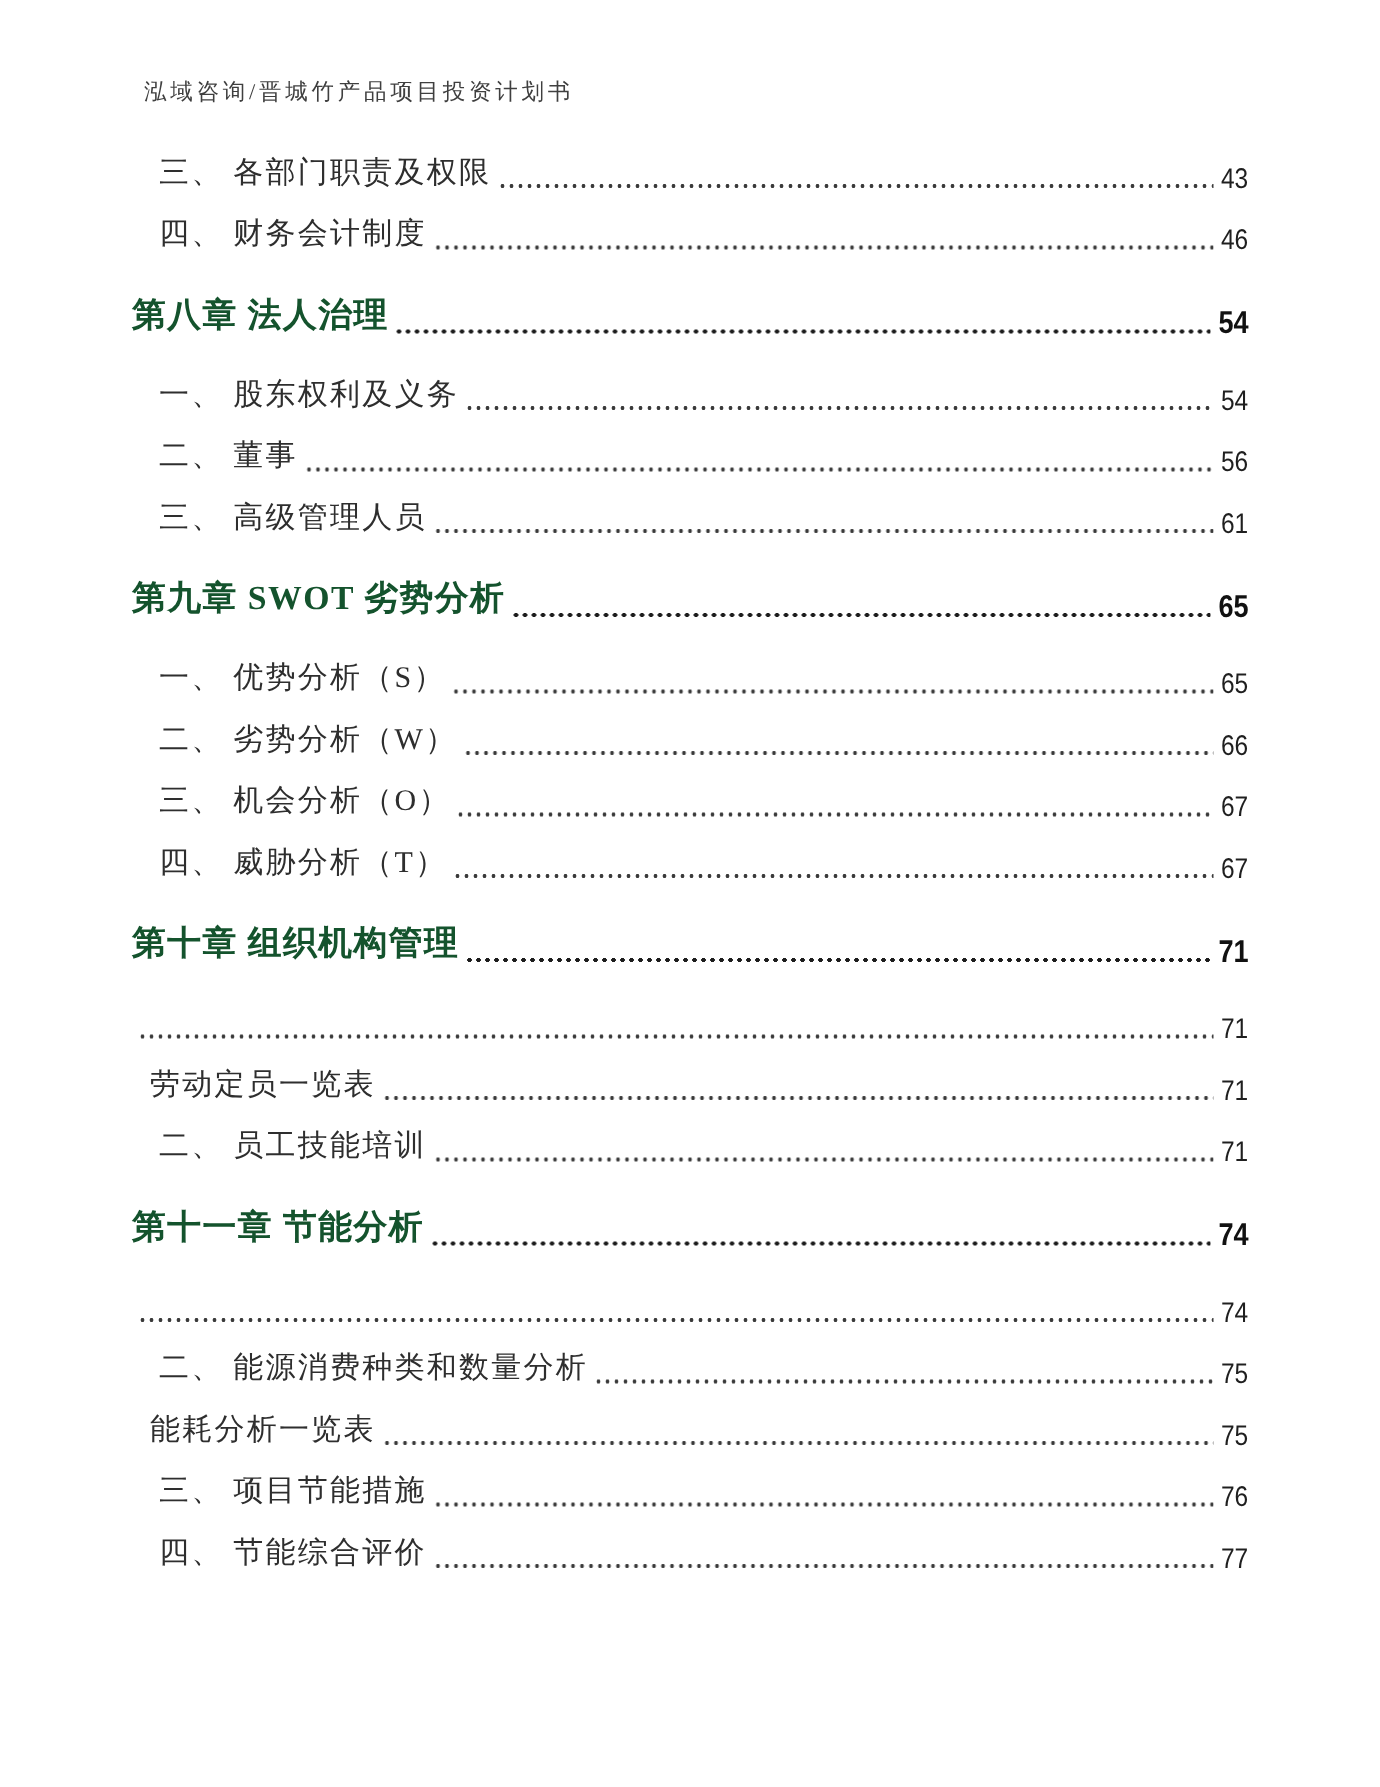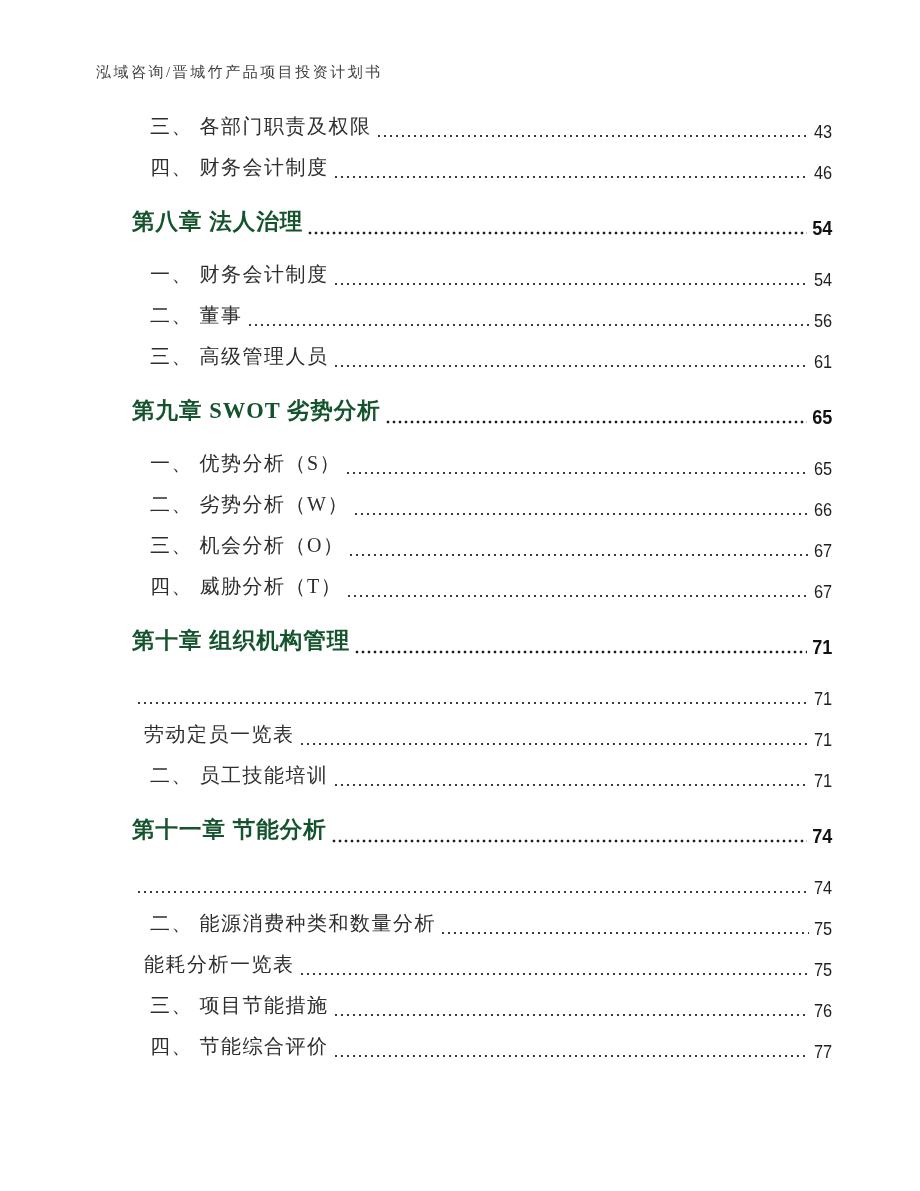--- a/index.html
+++ b/index.html
@@ -11,32 +11,31 @@
     position: relative;
     width: 920px;
     height: 1191px;
     background: #ffffff;
     overflow: hidden;
     font-family: "Liberation Serif", "DejaVu Serif", serif;
   }
   .doc-header {
     position: absolute;
     left: 96px;
-    top: 63px;
+    top: 52px;
     font-size: 15px;
     letter-spacing: 2.5px;
     color: #3f3f3f;
     white-space: nowrap;
   }
   .toc {
     position: absolute;
     left: 88px;
     right: 88px;
-    top: 108px;
-    margin-left: 44px;
+    top: 96px;
   }
   .toc-row {
     display: flex;
     align-items: flex-end;
     height: 41px;
     box-sizing: border-box;
     padding-bottom: 9px;
   }
   .toc-row .label {
     font-size: 20px;
@@ -102,21 +101,21 @@
     <span class="label">四、 财务会计制度</span>
     <span class="dots"></span>
     <span class="page-num">46</span>
   </div>
       <div class="toc-row level-chapter">
     <span class="label">第八章 法人治理</span>
     <span class="dots"></span>
     <span class="page-num">54</span>
   </div>
       <div class="toc-row level-item">
-    <span class="label">一、 财务会计制度</span>
+    <span class="label">一、 股东权利及义务</span>
     <span class="dots"></span>
     <span class="page-num">54</span>
   </div>
       <div class="toc-row level-item">
     <span class="label">二、 董事</span>
     <span class="dots"></span>
     <span class="page-num">56</span>
   </div>
       <div class="toc-row level-item">
     <span class="label">三、 高级管理人员</span>

